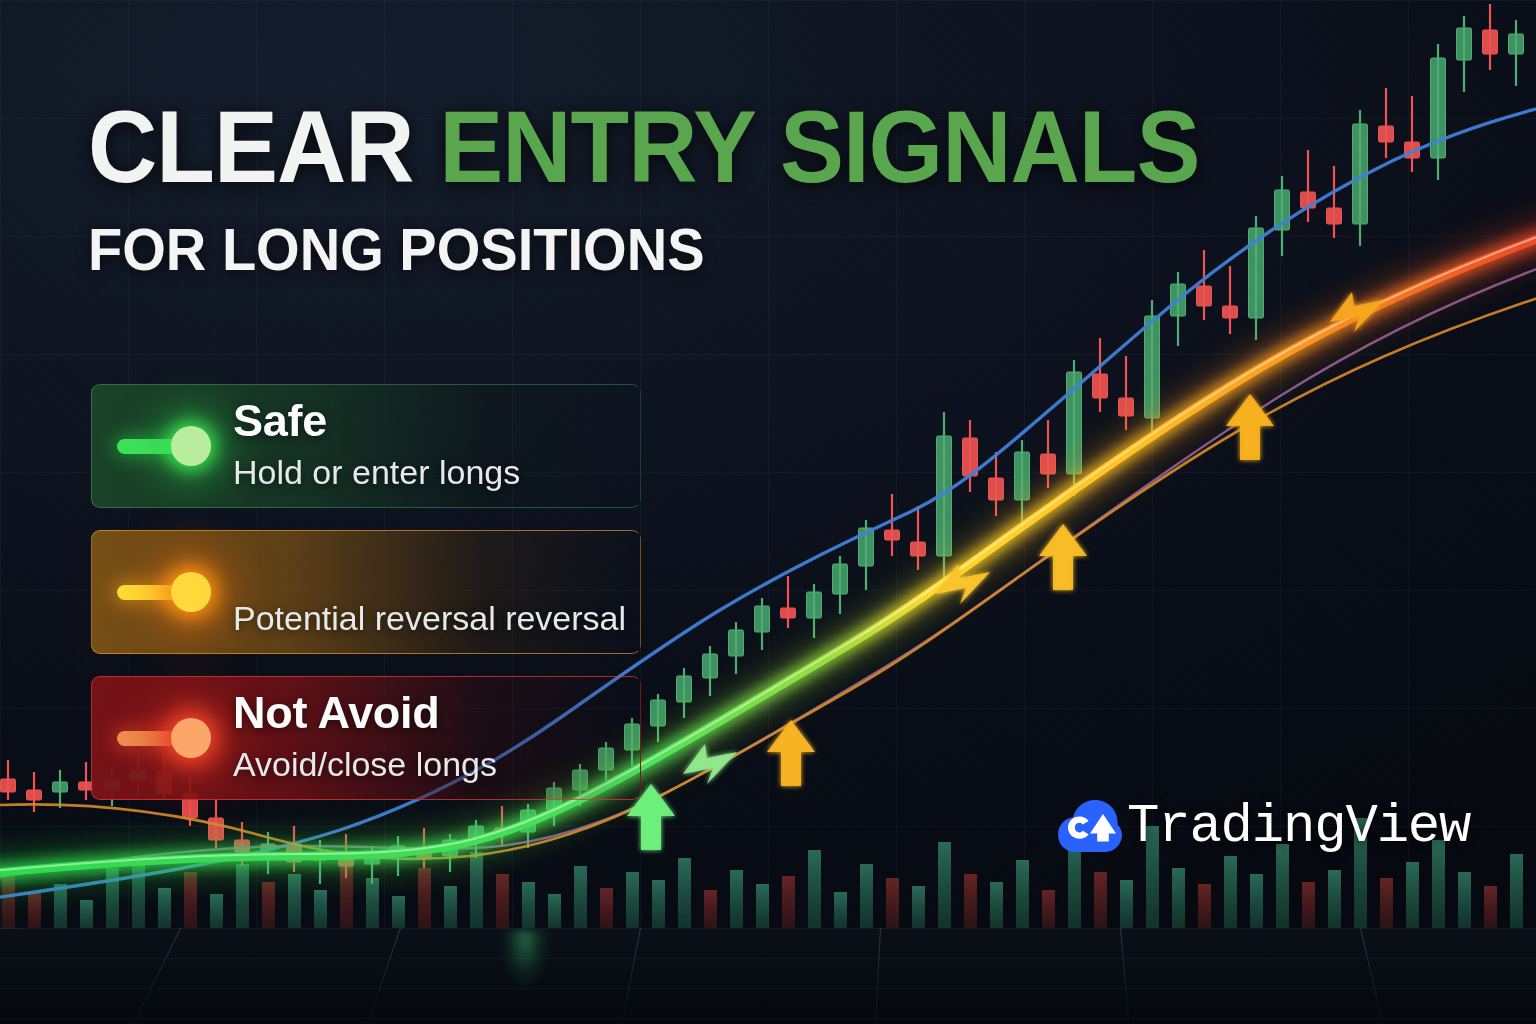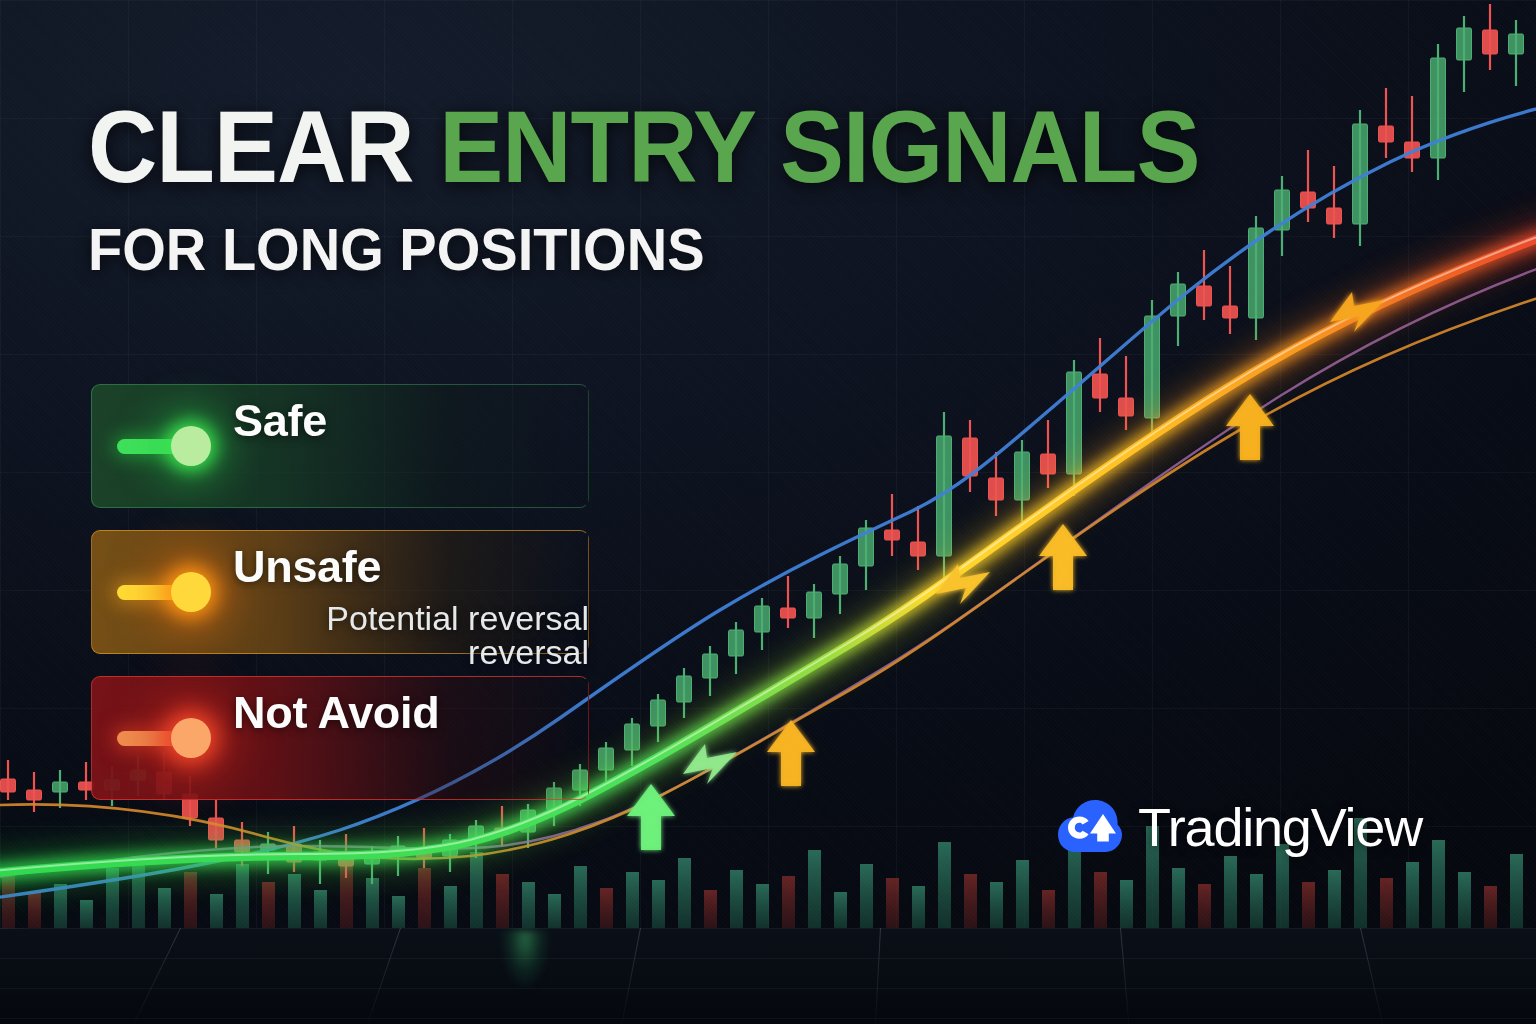--- a/index.html
+++ b/index.html
@@ -98,21 +98,21 @@
     white-space: nowrap;
     transform: scaleX(0.95);
     transform-origin: left top;
     text-shadow: 0 3px 14px rgba(0,0,0,0.7);
   }
 
   
   .legend { position: absolute; left: 91px; top: 384px; }
   .card {
     position: relative;
-    width: 498px; height: 124px;
+    width: 550px; height: 124px;
     border-radius: 9px;
     margin-bottom: 22px;
     overflow: visible;
   }
   .card-bg {
     position: absolute; inset: 0;
     border-radius: 9px;
     border: 1.5px solid transparent;
   }
   .card.safe .card-bg {
@@ -163,21 +163,21 @@
   .card-desc {
     position: absolute; left: 142px; top: 71px;
     font-size: 34px; font-weight: 400; color: #e6e9ea;
     letter-spacing: 0px; line-height: 1;
     text-shadow: 0 2px 8px rgba(0,0,0,0.55);
   }
 
   
   .tv {
     position: absolute; left: 1058px; top: 800px;
-    display: flex; align-items: center; gap: 16px;
+    display: flex; align-items: center; gap: 5px; font-family: Liberation Mono, monospace;
   }
   .tv-word {
     font-size: 54px; font-weight: 400; color: #ffffff;
     letter-spacing: -1.2px; line-height: 1;
     text-shadow: 0 2px 10px rgba(0,0,0,0.6);
   }
 </style>
 </head>
 <body>
 
@@ -525,39 +525,40 @@
 
   <div class="legend">
 
     <div class="card safe">
       <div class="card-bg"></div>
       <div class="marker">
         <div class="stem"></div>
         <div class="dot"></div>
       </div>
       <div class="card-title">Safe</div>
+      <div class="card-desc">Hold or enter longs</div>
     </div>
 
     <div class="card unsafe">
       <div class="card-bg"></div>
       <div class="marker">
         <div class="stem"></div>
         <div class="dot"></div>
       </div>
-      <div class="card-title">Unsafe</div>
       <div class="card-desc">Potential reversal reversal</div>
     </div>
 
     <div class="card notsafe">
       <div class="card-bg"></div>
       <div class="marker">
         <div class="stem"></div>
         <div class="dot"></div>
       </div>
       <div class="card-title">Not Avoid</div>
+      <div class="card-desc">Avoid/close longs</div>
     </div>
 
   </div>
 
   <div class="tv">
     <svg width="64" height="54" viewBox="0 0 64 54">
       <path d="M18 52 C7 52 0 44.5 0 34.5 C0 25.5 6.5 18.2 15 17.2 C17.8 7.2 26.6 0 37 0 C49.5 0 59.6 10 59.6 22.3 C59.6 23 59.6 23.7 59.5 24.4 C62.3 27 64 30.7 64 34.8 C64 43.3 57.2 52 47.6 52 Z" fill="#2962ff"></path>
       <path d="M21.5 16.5 C15 16.5 10 21.3 10 27.6 C10 33.9 15 38.8 21.5 38.8 C25.4 38.8 28.6 37 30.6 34.2 L24.6 30.7 C23.9 31.8 22.8 32.5 21.5 32.5 C18.8 32.5 16.8 30.4 16.8 27.6 C16.8 24.8 18.8 22.8 21.5 22.8 C22.8 22.8 23.9 23.4 24.6 24.5 L30.6 21 C28.6 18.2 25.4 16.5 21.5 16.5 Z" fill="#ffffff"></path>
       <path d="M45 14 L58 33.5 L50.8 33.5 L50.8 41.5 L39.2 41.5 L39.2 33.5 L32 33.5 Z" fill="#ffffff"></path>
     </svg>

